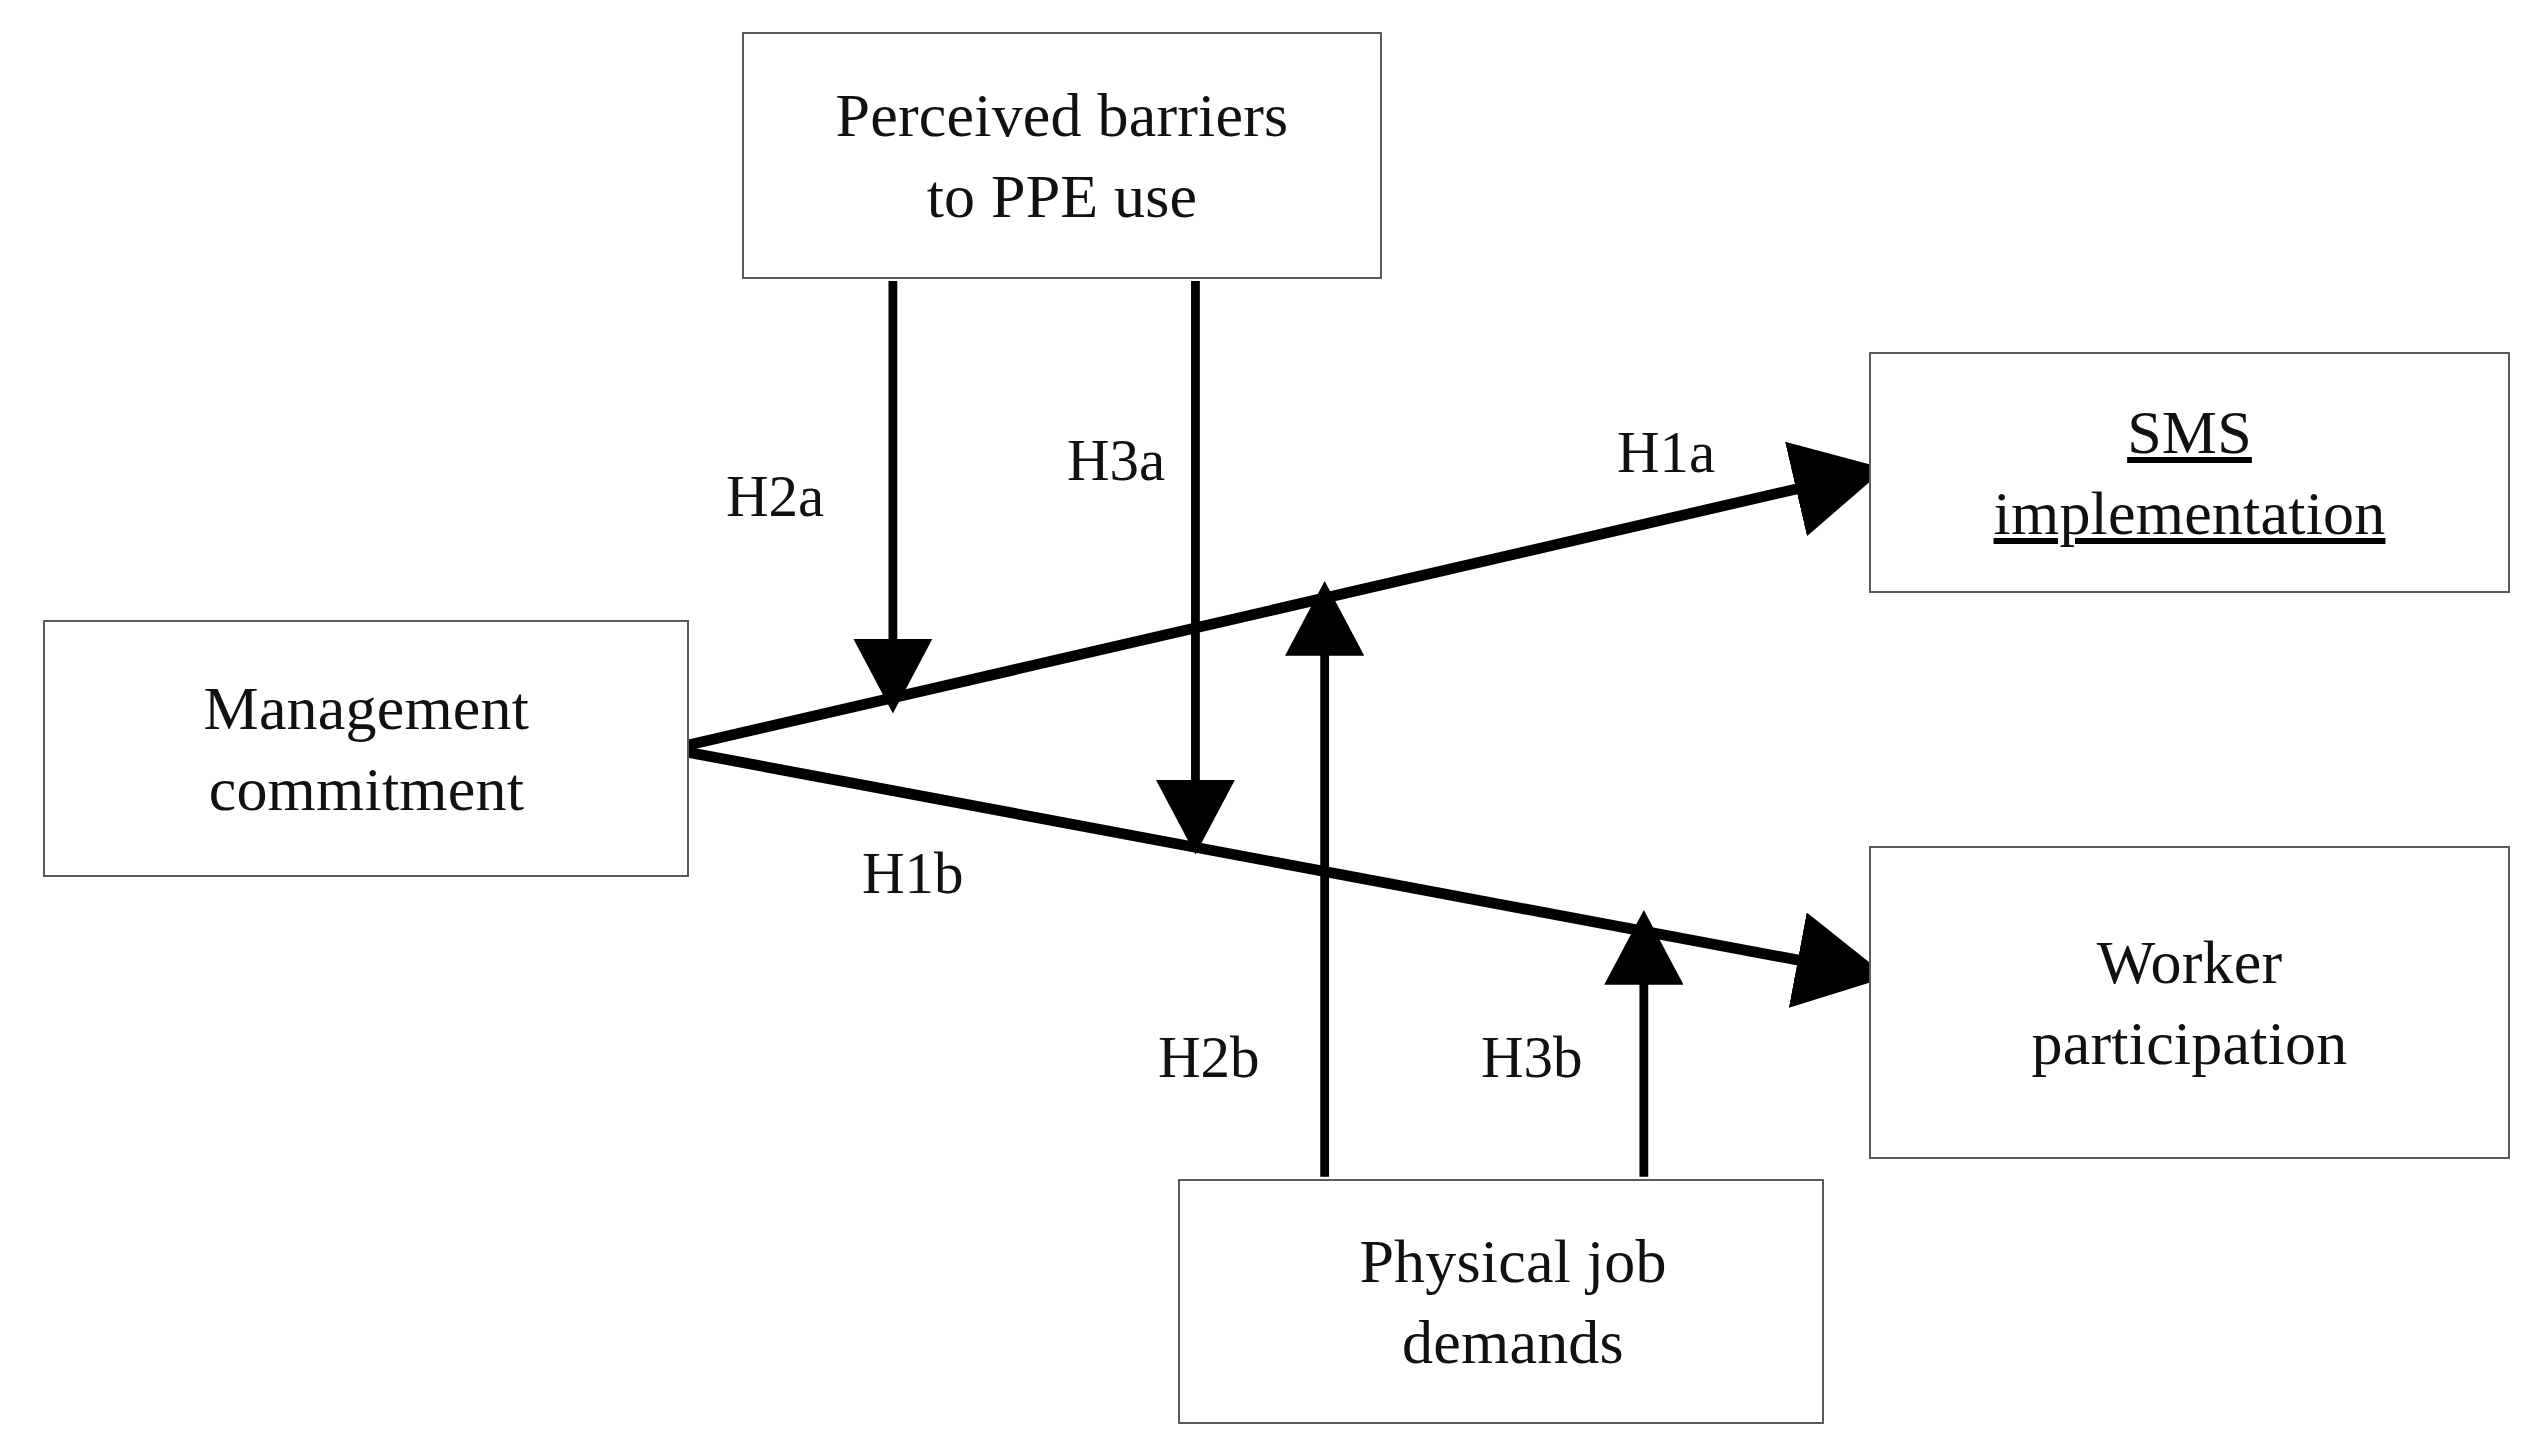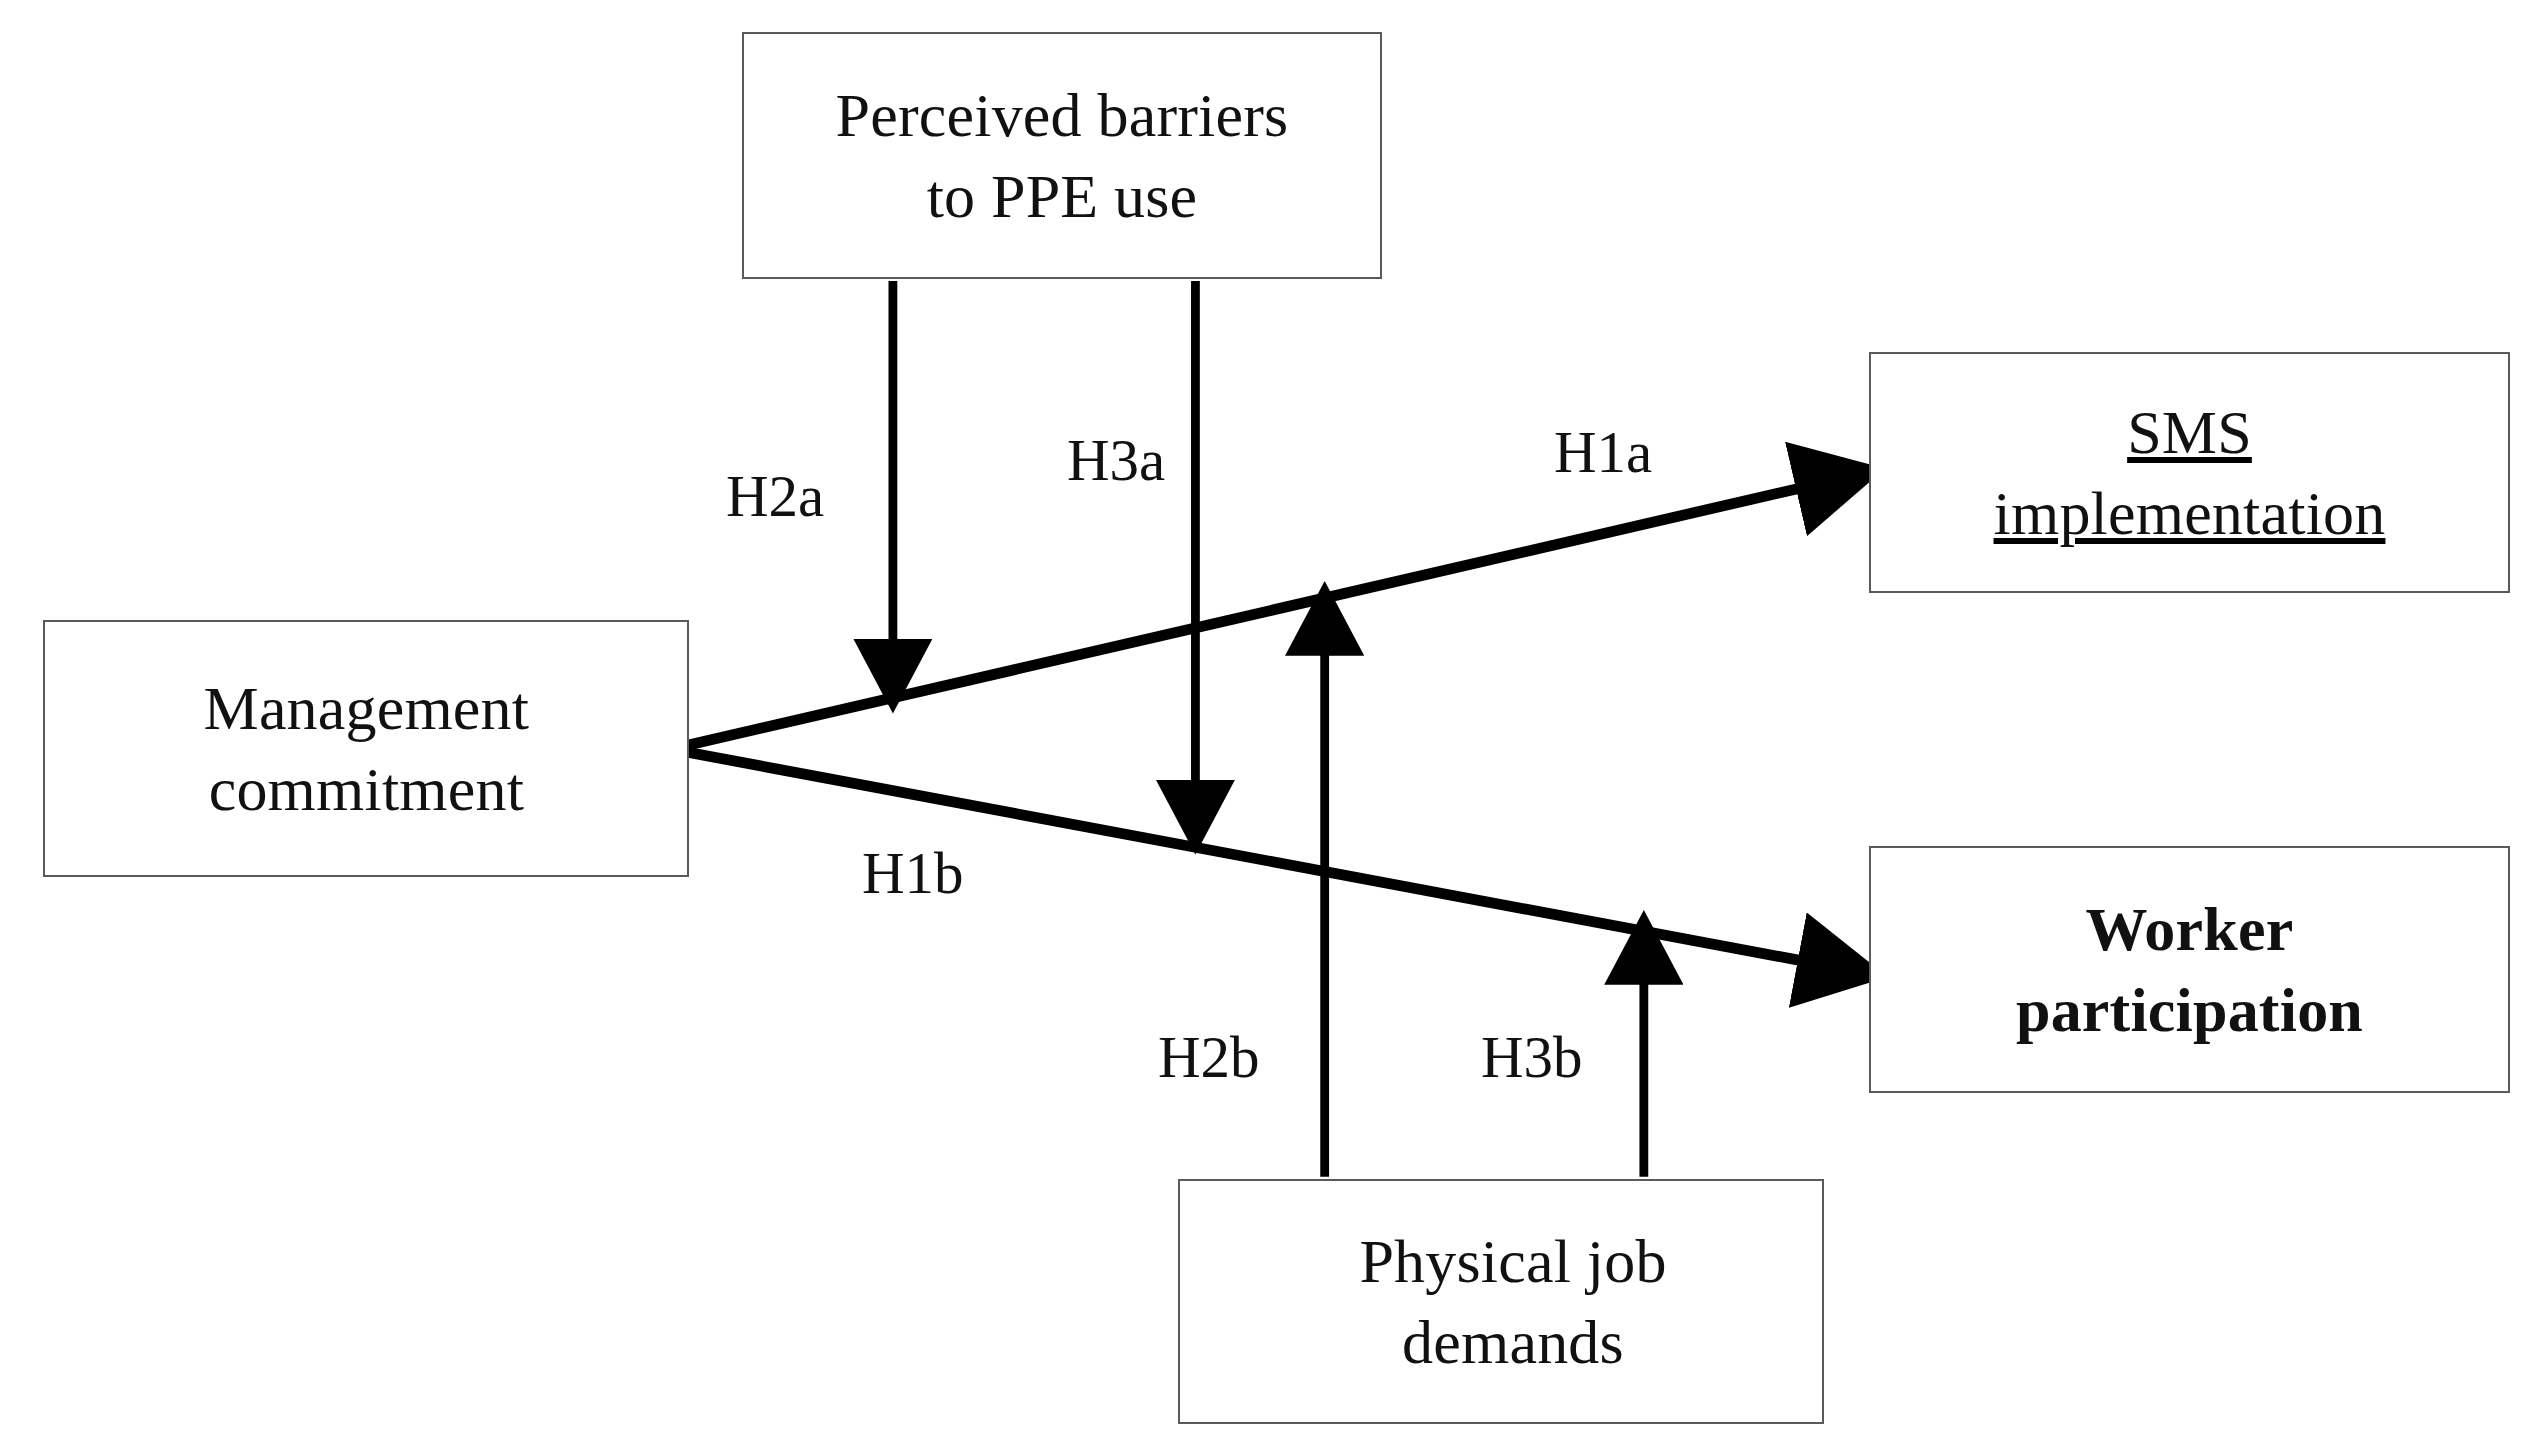--- a/index.html
+++ b/index.html
@@ -95,35 +95,35 @@
   <div class="node-box" style="left:27.4px; top:620px; width:646px; height:257px;">
     <span class="node-label">Management
 commitment</span>
   </div>
 
   <div class="node-box" style="left:1853px; top:352px; width:641px; height:241px;text-decoration:underline;">
     <span class="node-label">SMS
 implementation</span>
   </div>
 
-  <div class="node-box" style="left:1853px; top:846px; width:641px; height:247px;font-weight:bold;">
+  <div class="node-box" style="left:1853px; top:846px; width:641px; height:313px;">
     <span class="node-label">Worker
 participation</span>
   </div>
 
   <div class="node-box" style="left:1162px; top:1179px; width:646px; height:245px;padding-left:24px;">
     <span class="node-label">Physical job
 demands</span>
   </div>
 
   <div class="edge-label" style="left:726px; top:431px;margin-top:36px;">H2a</div>
 
   <div class="edge-label" style="left:1067px; top:431px;">H3a</div>
 
-  <div class="edge-label" style="left:1554px; top:423px;">H1a</div>
+  <div class="edge-label" style="left:1617px; top:423px;">H1a</div>
 
   <div class="edge-label" style="left:862px; top:844px;">H1b</div>
 
   <div class="edge-label" style="left:1158px; top:1028px;">H2b</div>
 
   <div class="edge-label" style="left:1481px; top:1028px;text-align:center;">H3b</div>
 
 </div>
 
 

